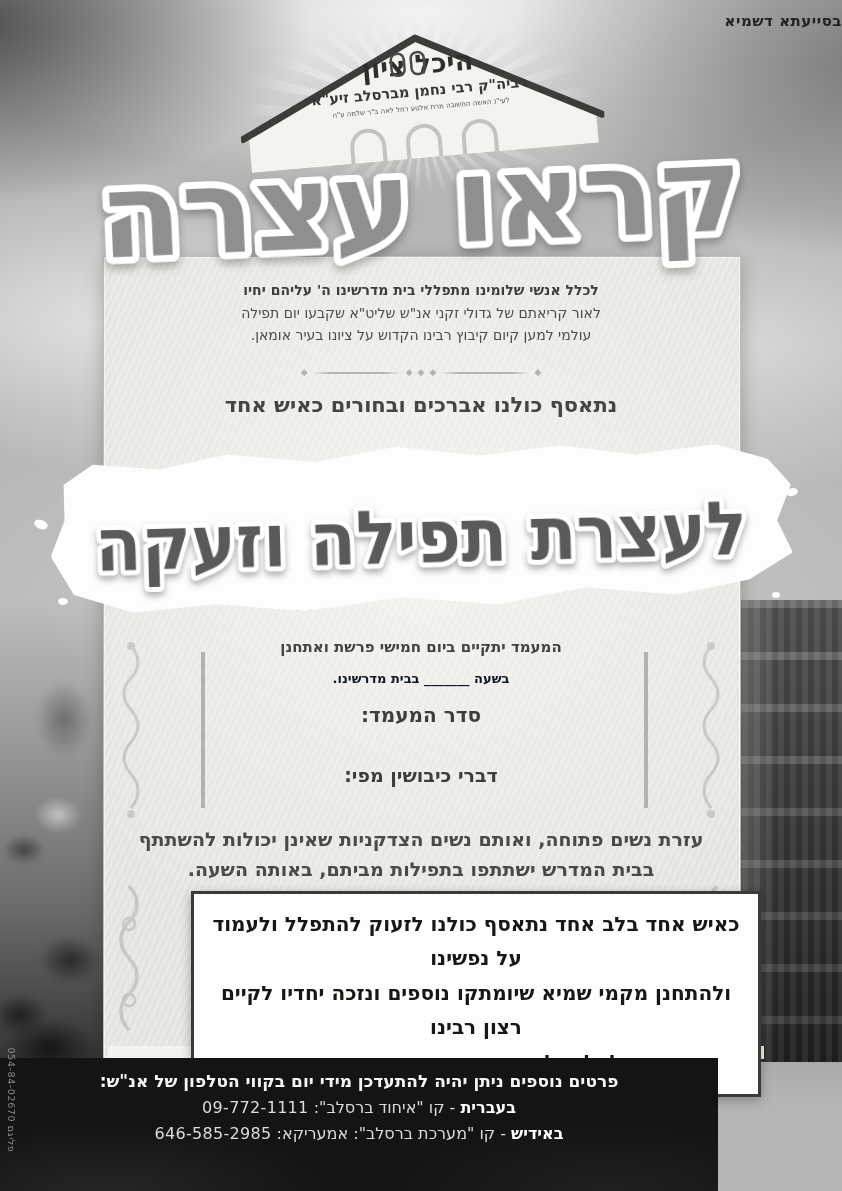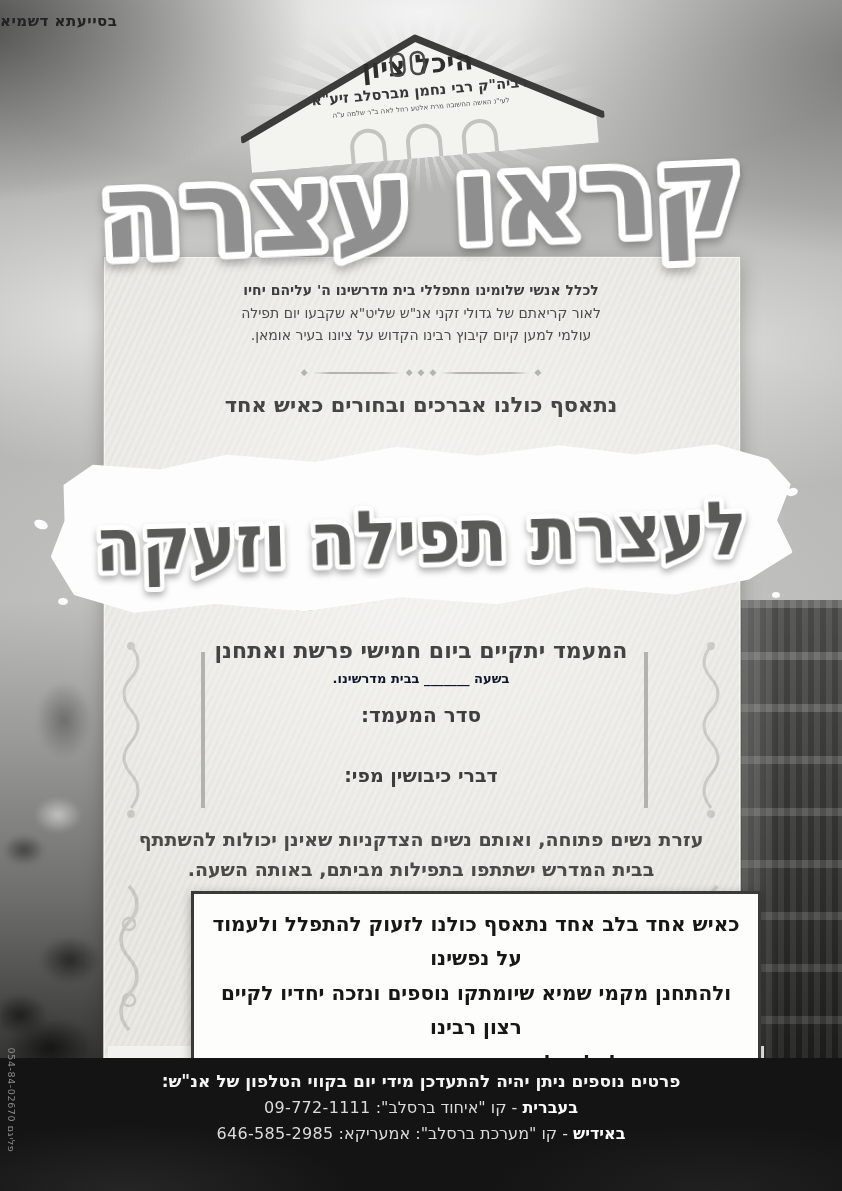--- a/index.html
+++ b/index.html
@@ -52,21 +52,21 @@
   
   .sunburst{
     position:absolute;left:170px;top:0;width:500px;height:210px;z-index:1;opacity:.5;
     background:repeating-conic-gradient(from -90deg at 50% 55%, rgba(255,255,255,.9) 0deg 4deg, rgba(255,255,255,0) 4deg 10deg);
     -webkit-mask:radial-gradient(ellipse 50% 60% at 50% 50%, #000 30%, transparent 72%);
             mask:radial-gradient(ellipse 50% 60% at 50% 50%, #000 30%, transparent 72%);
   }
   .building{position:absolute;left:238px;top:34px;width:364px;height:124px;z-index:2;transform:rotate(-5deg);}
   .building svg{display:block;}
   .bsd{
-    position:absolute;left:0;right:0;top:12px;z-index:3;text-align:left;
+    position:absolute;left:0;right:0;top:12px;z-index:3;text-align:right;
     font-size:15px;font-weight:bold;color:#222;letter-spacing:.5px;
   }
   
   .title-main{position:absolute;left:66px;top:112px;width:710px;height:180px;z-index:5;transform:rotate(-2.5deg);
     filter:drop-shadow(0 5px 4px rgba(0,0,0,.28));}
   .title-secondary{position:absolute;left:62px;top:470px;width:718px;height:130px;z-index:6;transform:rotate(-1.5deg);
     filter:drop-shadow(0 4px 3px rgba(0,0,0,.3));}
   
   .panel{
     position:absolute;left:103px;top:256px;width:636px;height:802px;z-index:2;
@@ -92,21 +92,21 @@
     background:#fdfdfd;
     clip-path:polygon(2% 18%,6% 6%,15% 10%,24% 2%,36% 8%,47% 0%,58% 7%,69% 2%,79% 9%,90% 4%,97% 14%,100% 30%,98% 52%,100% 72%,94% 88%,84% 96%,72% 90%,60% 99%,47% 93%,34% 100%,22% 94%,11% 98%,3% 86%,0% 62%,2% 40%);
     box-shadow:0 10px 22px rgba(0,0,0,.4);
   }
   .splat{position:absolute;background:#fdfdfd;border-radius:50%;z-index:5;}
   .splat.s1{left:34px;top:520px;width:14px;height:9px;transform:rotate(20deg);}
   .splat.s2{left:58px;top:598px;width:10px;height:7px;}
   .splat.s3{left:786px;top:488px;width:12px;height:8px;transform:rotate(-15deg);}
   .splat.s4{left:772px;top:592px;width:8px;height:6px;}
   
-  .event-date{top:638px;font-size:22px;font-weight:bold;color:#434341;}
+  .event-date{top:638px;font-size:15px;font-weight:bold;color:#434341;}
   .event-time{top:671px;font-size:13px;font-weight:bold;color:#0f172a;}
   .event-order{top:703px;font-size:20px;font-weight:bold;color:#3d3d3b;}
   .event-speech{top:764px;font-size:19px;font-weight:bold;color:#3d3d3b;}
   .bracket{position:absolute;top:652px;width:4px;height:156px;background:#b2b2ae;z-index:4;}
   .bracket.l{left:201px;}
   .bracket.r{left:644px;}
   .women{top:824px;font-size:19px;line-height:1.58;font-weight:600;color:#4a4a48;}
   
   .call-box{
     position:absolute;left:147px;top:891px;width:548px;z-index:4;direction:rtl;text-align:center;
@@ -117,21 +117,21 @@
   }
   
   .flourish{position:absolute;z-index:3;opacity:.16;}
   .flourish svg{display:block;}
   .fl-bl{left:112px;top:882px;}
   .fl-br{left:700px;top:882px;transform:scaleX(-1);}
   .fl-ml{left:116px;top:640px;}
   .fl-mr{left:696px;top:640px;transform:scaleX(-1);}
   
   .footer{
-    position:absolute;left:0;top:1058px;width:842px;height:133px;z-index:6;direction:rtl;text-align:center;
+    position:absolute;left:0;top:1058px;width:718px;height:133px;z-index:6;direction:rtl;text-align:center;
     background:
       radial-gradient(ellipse 300px 90px at 15% 100%, rgba(70,70,70,.35), transparent 75%),
       radial-gradient(ellipse 300px 90px at 85% 100%, rgba(60,60,60,.3), transparent 75%),
       #141414;
     color:#e3e3e3;
   }
   .footer .f-info{padding-top:13px;font-size:17px;font-weight:bold;color:#f4f4f4;}
   .footer .f-line{margin-top:7px;font-size:16px;color:#dcdcdc;}
   .footer .f-line .fb{font-weight:bold;color:#ffffff;}
   .footer .phone{direction:ltr;unicode-bidi:embed;letter-spacing:.3px;}

